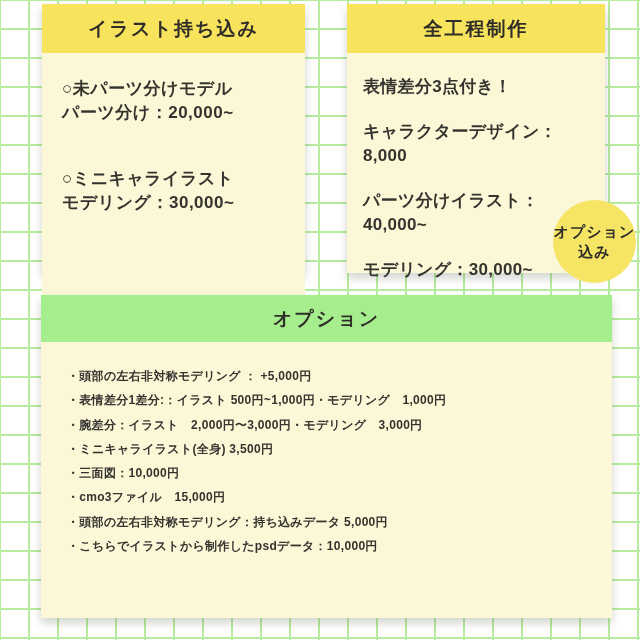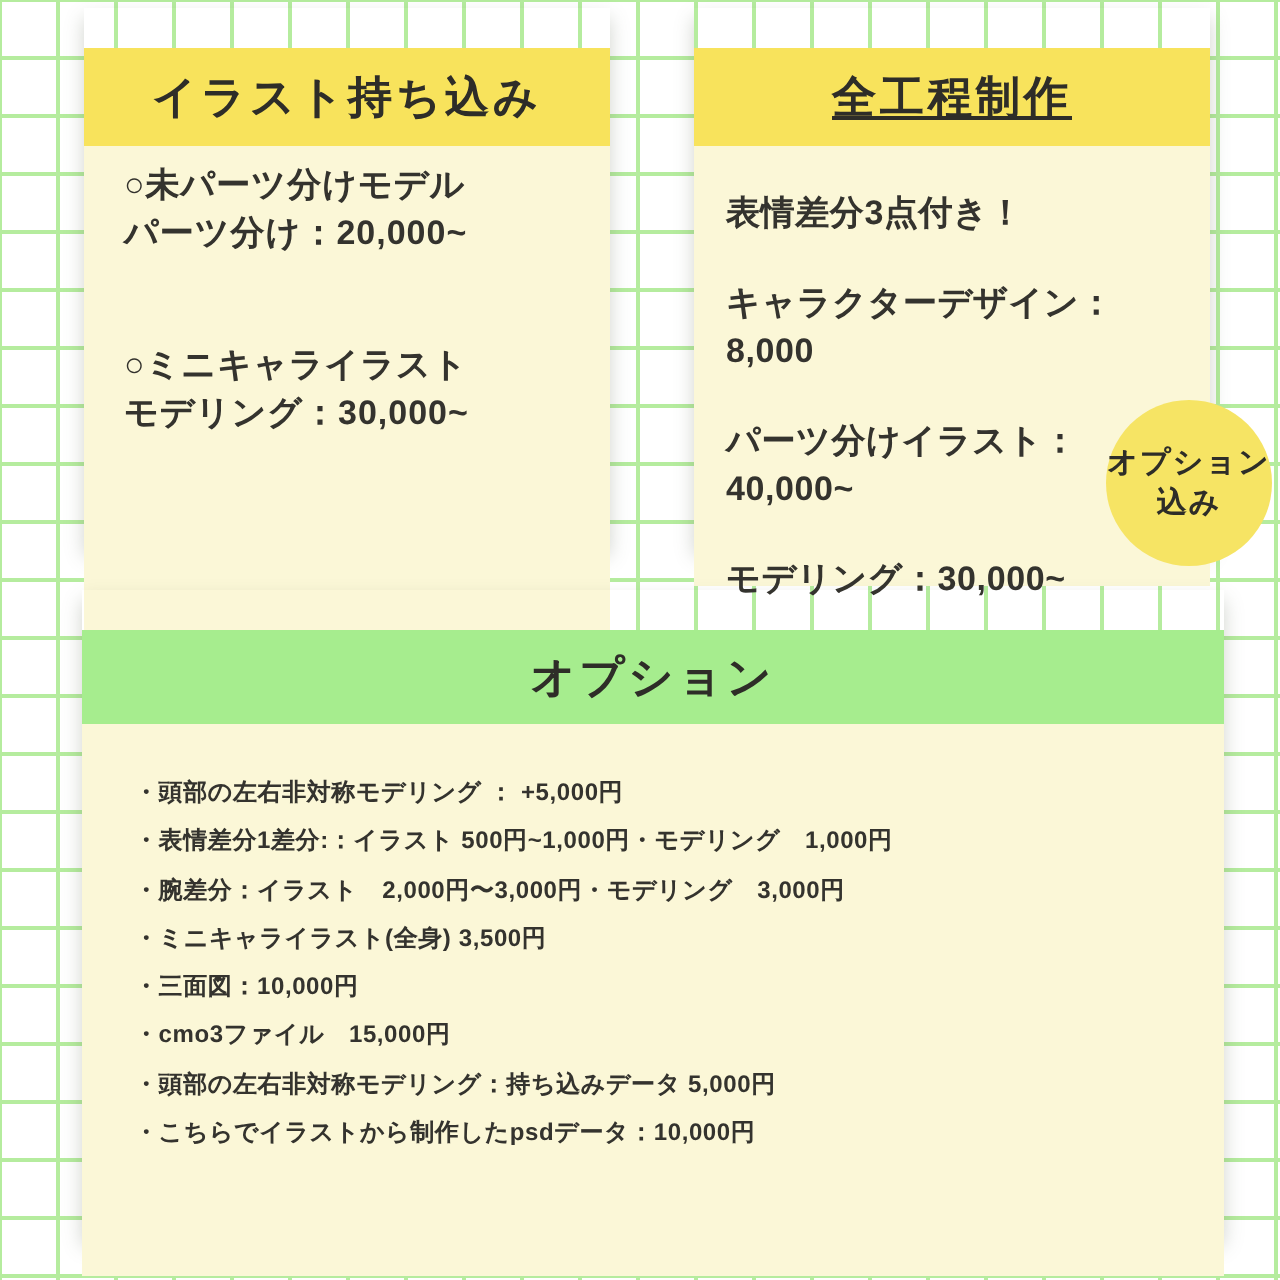--- a/index.html
+++ b/index.html
@@ -25,42 +25,41 @@
   .card {
     position: absolute;
     box-shadow: 0 5px 9px rgba(90, 100, 80, 0.28);
   }
 
   .card-header {
     width: 100%;
     display: flex;
     align-items: center;
     justify-content: center;
-    font-size: 22px;
+    font-size: 19px;
     font-weight: 700;
     letter-spacing: 2px;
     color: #2e2d28;
-    margin-top: 20px;
   }
 
   .card-body {
     width: 100%;
     background: #fbf7d7;
   }
 
   
   .card-left { left: 42px; top: 4px; width: 263px; height: 269px; }
   .card-left .card-header { height: 49px; background: #f8e35c; }
-  .card-left .card-body { height: 247px; padding: 8px 14px 0 20px; }
+  .card-left .card-body { height: 247px; padding: 24px 14px 0 20px; }
   .card-left .line { font-size: 17px; line-height: 24px; letter-spacing: 0.5px; }
   .card-left .group-gap { margin-top: 42px; }
 
   
   .card-right { left: 347px; top: 4px; width: 258px; height: 269px; }
-  .card-right .card-header { height: 49px; background: #f8e35c; text-decoration: underline; }
+  .card-right .card-header { height: 49px; background: #f8e35c; }
   .card-right .card-body { height: 220px; padding: 22px 8px 0 16px; }
   .card-right .line { font-size: 17px; line-height: 24px; letter-spacing: 0.3px; margin-bottom: 21px; }
 
   
   .badge-circle {
     position: absolute;
     left: 553px;
     top: 200px;
     width: 83px;
     height: 83px;

